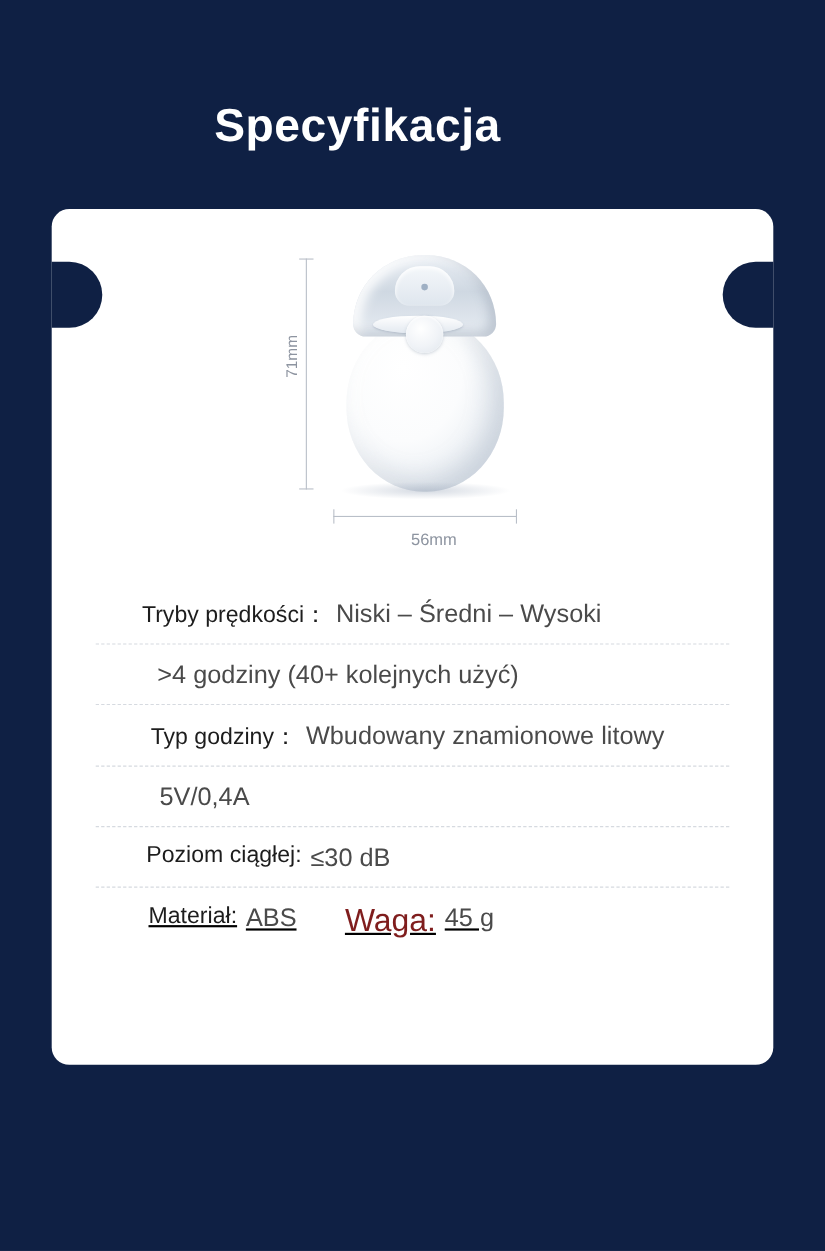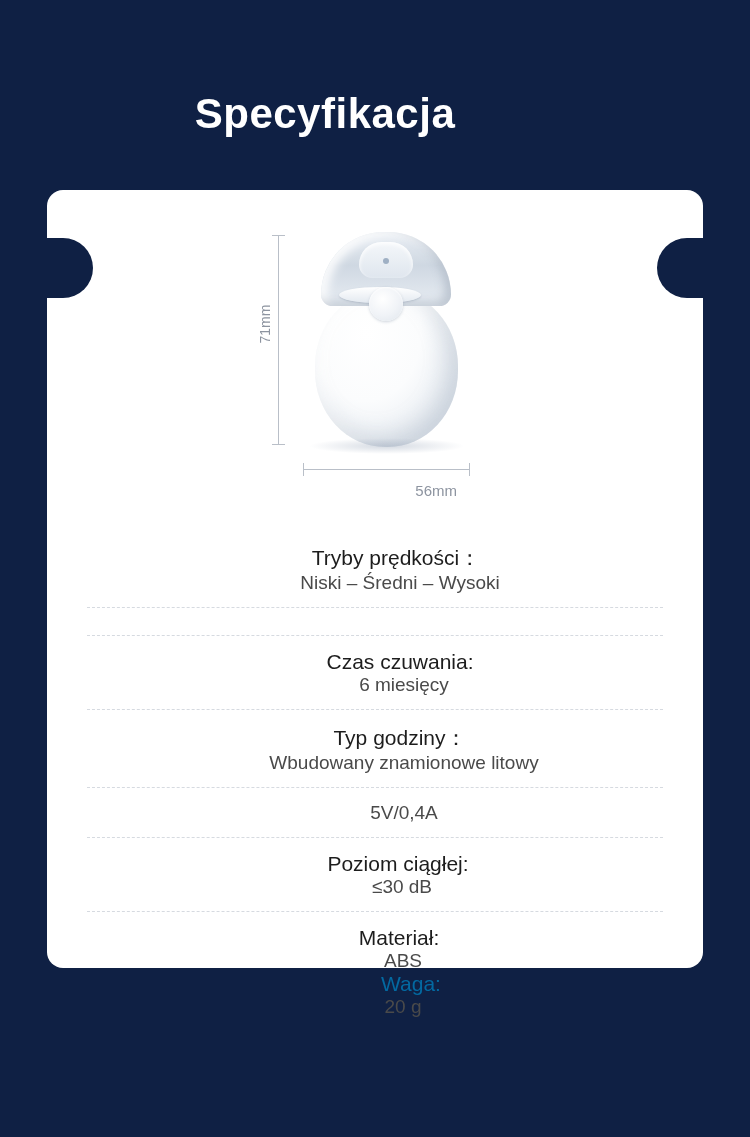--- a/index.html
+++ b/index.html
@@ -114,24 +114,24 @@
     position: absolute;
     top: -6px;
     width: 1px;
     height: 13px;
     background: #b9bfc8;
   }
   .dim-h::before { left: 0; }
   .dim-h::after  { right: 0; }
   .dim-h-label {
     position: absolute;
-    left: 243px;
+    left: 264px;
     top: 292px;
     width: 167px;
-    text-align: right;
+    text-align: center;
     font-size: 15px;
     color: #8d94a0;
   }
 
   
   .device {
     position: absolute;
     left: 268px;
     top: 42px;
     width: 143px;
@@ -214,41 +214,40 @@
     position: absolute;
     left: 40px;
     top: 340px;
     width: 576px;
   }
   .spec-row {
     position: relative;
     padding: 14px 0 13px 0;
     border-bottom: 1px dashed #d6dae0;
     display: flex;
-    align-items: center;
+    align-items: flex-start;
     flex-wrap: wrap;
-    flex-direction: column;
-  }
-  .spec-row:last-child { border-bottom: none; }
+  }
+  .spec-row:last-child { border-bottom: none; text-decoration: underline; }
   .spec-label {
     font-size: 21px;
     color: #1d1d1d;
     font-weight: 500;
     white-space: nowrap;
   }
   .spec-value {
-    font-size: 19px;
+    font-size: 23px;
     color: #4a4a4a;
     margin-left: 8px;
   }
   .spec-label-2 {
-    font-size: 21px;
-    color: #0369a1;
+    font-size: 29px;
+    color: #7f1d1d;
     font-weight: 500;
-    margin-left: 24px;
+    margin-left: 44px;
     white-space: nowrap;
   }
   
   .r0 { padding-left: 42px; }
   .r1 { padding-left: 48px; }
   .r2 { padding-left: 50px; }
   .r3 { padding-left: 50px; }
   .r4 { padding-left: 50px; }
   .r5 { padding-left: 46px; }
   .r6 { padding-left: 48px; }
@@ -283,46 +282,43 @@
     </div>
 
     <div class="specs">
 
       <div class="spec-row r0">
         <span class="spec-label">Tryby prędkości：</span>
         <span class="spec-value">Niski – Średni – Wysoki</span>
       </div>
 
       <div class="spec-row r1">
-      </div>
-
-      <div class="spec-row r2">
-        <span class="spec-label">Czas czuwania:</span>
-        <span class="spec-value">6 miesięcy</span>
-      </div>
+        <span class="spec-value">&gt;4 godziny (40+ kolejnych użyć)</span>
+      </div>
+
 
       <div class="spec-row r3">
         <span class="spec-label">Typ godziny：</span>
         <span class="spec-value">Wbudowany znamionowe litowy</span>
       </div>
 
       <div class="spec-row r4">
         <span class="spec-value">5V/0,4A</span>
       </div>
 
       <div class="spec-row r5">
         <span class="spec-label">Poziom ciągłej:</span>
         <span class="spec-value">≤30 dB</span>
       </div>
 
       <div class="spec-row r6">
         <span class="spec-label">Materiał:</span>
         <span class="spec-value">ABS</span>
         <span class="spec-label-2">Waga:</span>
-        <span class="spec-value">20 g</span>
+        <span class="spec-value">45 g</span>
       </div>
 
     </div>
   </div>
 
   <div class="notch notch-left"></div>
   <div class="notch notch-right"></div>
 
 </div>
 

